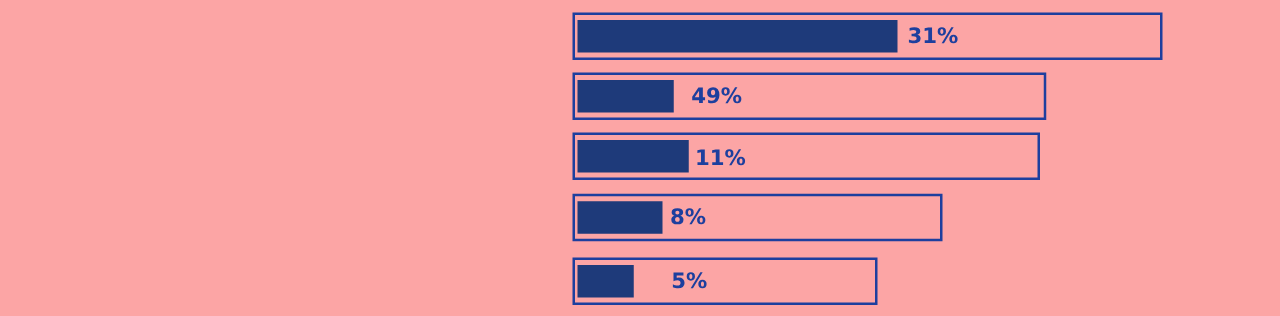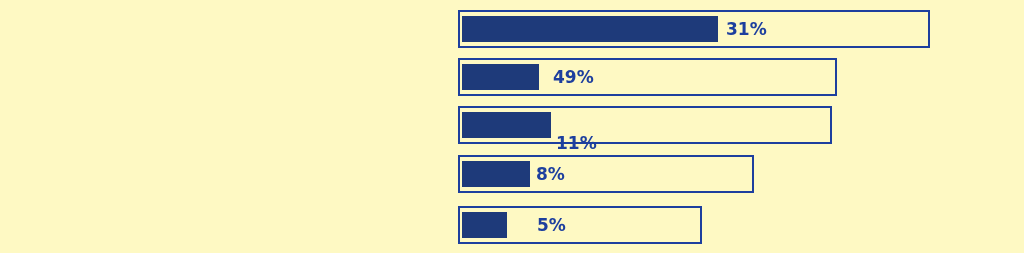--- a/index.html
+++ b/index.html
@@ -38,38 +38,38 @@
     font-weight: bold;
     font-size: 17px;
     line-height: 1;
     letter-spacing: 0px;
     white-space: nowrap;
   }
 </style>
 </head>
 <body>
 
-<div id="canvas" style="background: #fef9c3;">
+<div id="canvas" style="background: #fca5a5;">
 
   <div class="bar-row" id="row-0" style="left: 0px; top: 0px;">
     <div class="bar-frame" style="left: 458px; top: 10px; width: 472px; height: 38px; border-color: rgb(29, 63, 158);"></div>
     <div class="bar-fill" style="left: 462px; top: 16px; width: 256px; height: 26px; background: rgb(30, 58, 122);"></div>
     <div class="bar-label" style="left: 726px; top: 21px; color: rgb(29, 63, 158);">31%</div>
   </div>
 
   <div class="bar-row" id="row-1" style="left: 0px; top: 0px;">
     <div class="bar-frame" style="left: 458px; top: 58px; width: 379px; height: 38px; border-color: rgb(29, 63, 158);"></div>
     <div class="bar-fill" style="left: 462px; top: 64px; width: 77px; height: 26px; background: rgb(30, 58, 122);"></div>
     <div class="bar-label" style="left: 553px; top: 69px; color: rgb(29, 63, 158);">49%</div>
   </div>
 
   <div class="bar-row" id="row-2" style="left: 0px; top: 0px;">
     <div class="bar-frame" style="left: 458px; top: 106px; width: 374px; height: 38px; border-color: rgb(29, 63, 158);"></div>
     <div class="bar-fill" style="left: 462px; top: 112px; width: 89px; height: 26px; background: rgb(30, 58, 122);"></div>
-    <div class="bar-label" style="left: 556px; top: 135px; color: rgb(29, 63, 158);">11%</div>
+    <div class="bar-label" style="left: 556px; top: 119px; color: rgb(29, 63, 158);">11%</div>
   </div>
 
   <div class="bar-row" id="row-3" style="left: 0px; top: 0px;">
     <div class="bar-frame" style="left: 458px; top: 155px; width: 296px; height: 38px; border-color: rgb(29, 63, 158);"></div>
     <div class="bar-fill" style="left: 462px; top: 161px; width: 68px; height: 26px; background: rgb(30, 58, 122);"></div>
     <div class="bar-label" style="left: 536px; top: 166px; color: rgb(29, 63, 158);">8%</div>
   </div>
 
   <div class="bar-row" id="row-4" style="left: 0px; top: 0px;">
     <div class="bar-frame" style="left: 458px; top: 206px; width: 244px; height: 38px; border-color: rgb(29, 63, 158);"></div>

